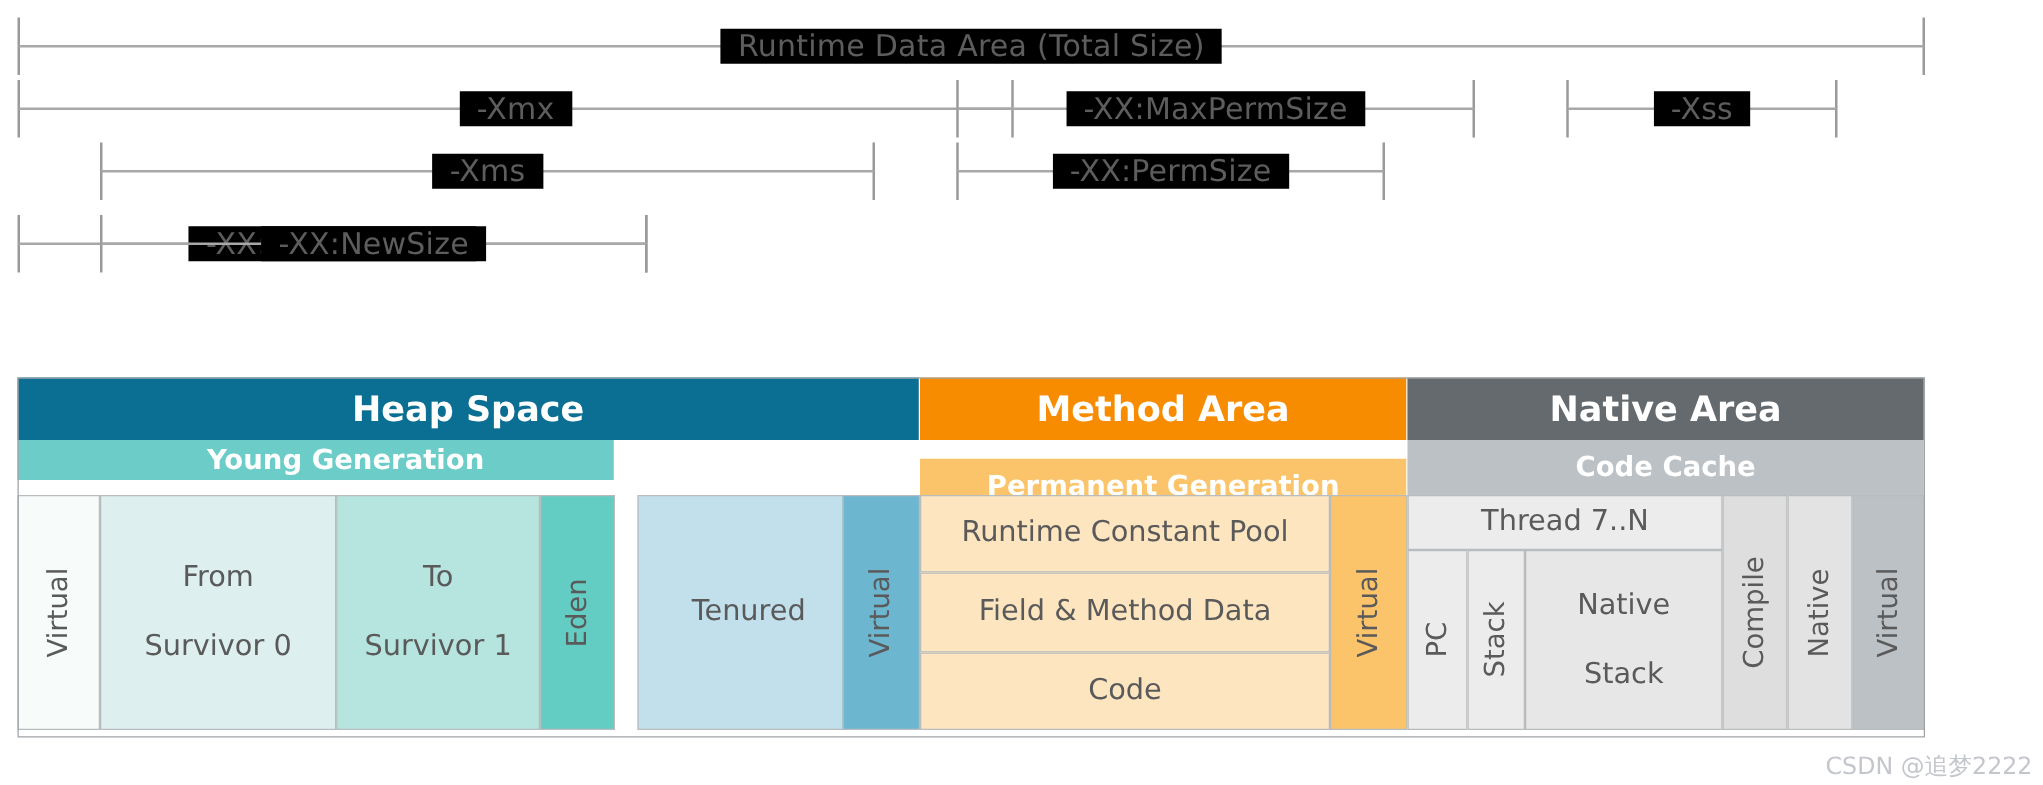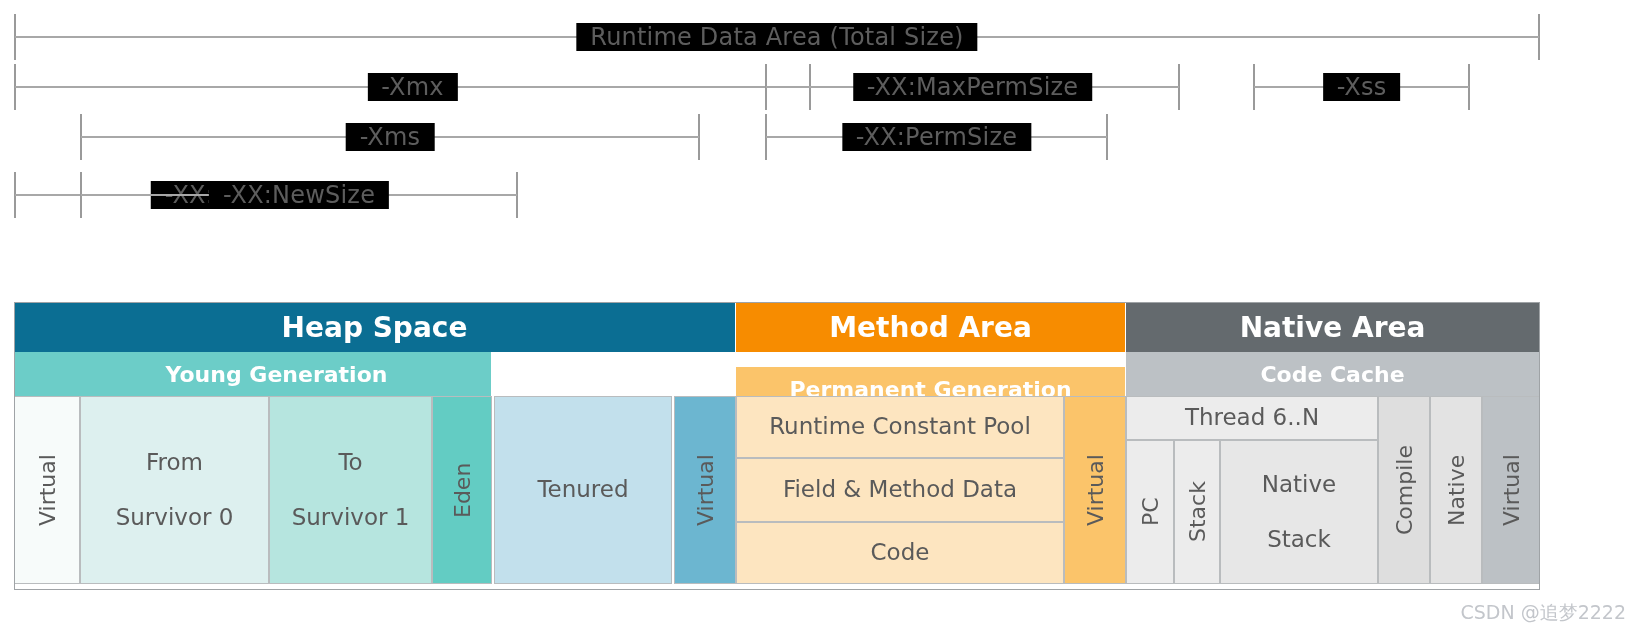--- a/index.html
+++ b/index.html
@@ -103,51 +103,51 @@
         <span class="cap r"></span>
         <span class="ln" style="left: 1px; right: 1px;"></span>
         <span class="lbl">-XX:NewSize</span>
       </div>
     </div>
 
   <div id="blocks">
       <div class="cell band h1" style="left: 0px; top: 0px; width: 722px; height: 50px; background: rgb(11, 110, 147); border-right: 1px solid rgb(255, 255, 255);">Heap Space</div>
       <div class="cell band h1" style="left: 722px; top: 0px; width: 390px; height: 50px; background: rgb(247, 140, 0); border-right: 1px solid rgb(255, 255, 255);">Method Area</div>
       <div class="cell band h1" style="left: 1112px; top: 0px; width: 414px; height: 50px; background: rgb(100, 106, 110); border-right: 1px solid rgb(255, 255, 255);">Native Area</div>
-      <div class="cell band h2" style="left: 0px; top: 50px; width: 478px; height: 44px; background: rgb(108, 205, 200); border-right: 1px solid rgb(255, 255, 255); padding-left: 48px;">Young Generation</div>
+      <div class="cell band h2" style="left: 0px; top: 50px; width: 478px; height: 32px; background: rgb(108, 205, 200); border-right: 1px solid rgb(255, 255, 255); padding-left: 48px;">Young Generation</div>
       <div class="cell band h2" style="left: 722px; top: 50px; width: 390px; height: 44px; background: rgb(251, 196, 106); border-right: 1px solid rgb(255, 255, 255); margin-top: 15px;">Permanent Generation</div>
       <div class="cell band h2" style="left: 1112px; top: 50px; width: 414px; height: 44px; background: rgb(188, 193, 197); border-right: 1px solid rgb(255, 255, 255);">Code Cache</div>
       <div class="cell vert" style="left: 0px; top: 94px; width: 66px; height: 188px; background: rgb(247, 251, 250); border: 1px solid rgb(185, 188, 190);">Virtual</div>
       <div class="cell leaf" style="left: 66px; top: 94px; width: 189px; height: 188px; background: rgb(221, 240, 239); border: 1px solid rgb(185, 188, 190); display: flex; flex-direction: column;">
         <span>From</span>
         <br>
         <span>Survivor 0</span>
       </div>
       <div class="cell leaf" style="left: 255px; top: 94px; width: 163px; height: 188px; background: rgb(182, 229, 223); border: 1px solid rgb(185, 188, 190); display: flex; flex-direction: column;">
         <span>To</span>
         <br>
         <span>Survivor 1</span>
       </div>
       <div class="cell vert" style="left: 418px; top: 94px; width: 60px; height: 188px; background: rgb(99, 204, 195); border: 1px solid rgb(185, 188, 190);">Eden</div>
-      <div class="cell leaf" style="left: 480px; top: 94px; width: 178px; height: 188px; background: rgb(194, 224, 236); border: 1px solid rgb(185, 188, 190); display: flex; flex-direction: column;">
+      <div class="cell leaf" style="left: 496px; top: 94px; width: 178px; height: 188px; background: rgb(194, 224, 236); border: 1px solid rgb(185, 188, 190); display: flex; flex-direction: column;">
         <span>Tenured</span>
       </div>
       <div class="cell vert" style="left: 660px; top: 94px; width: 62px; height: 188px; background: rgb(108, 182, 208); border: 1px solid rgb(185, 188, 190);">Virtual</div>
       <div class="cell leaf" style="left: 722px; top: 94px; width: 328px; height: 62px; background: rgb(253, 229, 192); border: 1px solid rgb(185, 188, 190); display: flex; flex-direction: column;">
         <span>Runtime Constant Pool</span>
       </div>
       <div class="cell leaf" style="left: 722px; top: 156px; width: 328px; height: 64px; background: rgb(253, 229, 192); border: 1px solid rgb(185, 188, 190); display: flex; flex-direction: column;">
         <span>Field &amp; Method Data</span>
       </div>
       <div class="cell leaf" style="left: 722px; top: 220px; width: 328px; height: 62px; background: rgb(253, 229, 192); border: 1px solid rgb(185, 188, 190); display: flex; flex-direction: column;">
         <span>Code</span>
       </div>
       <div class="cell vert" style="left: 1050px; top: 94px; width: 62px; height: 188px; background: rgb(251, 196, 106); border: 1px solid rgb(185, 188, 190);">Virtual</div>
       <div class="cell leaf" style="left: 1112px; top: 94px; width: 252px; height: 44px; background: rgb(236, 236, 236); border: 1px solid rgb(185, 188, 190); display: flex; flex-direction: column;">
-        <span>Thread 6..N</span>
+        <span>Thread 7..N</span>
       </div>
       <div class="cell vert" style="left: 1112px; top: 138px; width: 48px; height: 144px; background: rgb(236, 236, 236); border: 1px solid rgb(185, 188, 190);">PC</div>
       <div class="cell vert" style="left: 1160px; top: 138px; width: 46px; height: 144px; background: rgb(236, 236, 236); border: 1px solid rgb(185, 188, 190);">Stack</div>
       <div class="cell leaf" style="left: 1206px; top: 138px; width: 158px; height: 144px; background: rgb(231, 231, 231); border: 1px solid rgb(185, 188, 190); display: flex; flex-direction: column;">
         <span>Native</span>
         <br>
         <span>Stack</span>
       </div>
       <div class="cell vert" style="left: 1364px; top: 94px; width: 52px; height: 188px; background: rgb(222, 222, 222); border: 1px solid rgb(185, 188, 190);">Compile</div>
       <div class="cell vert" style="left: 1416px; top: 94px; width: 52px; height: 188px; background: rgb(227, 227, 227); border: 1px solid rgb(185, 188, 190);">Native</div>

